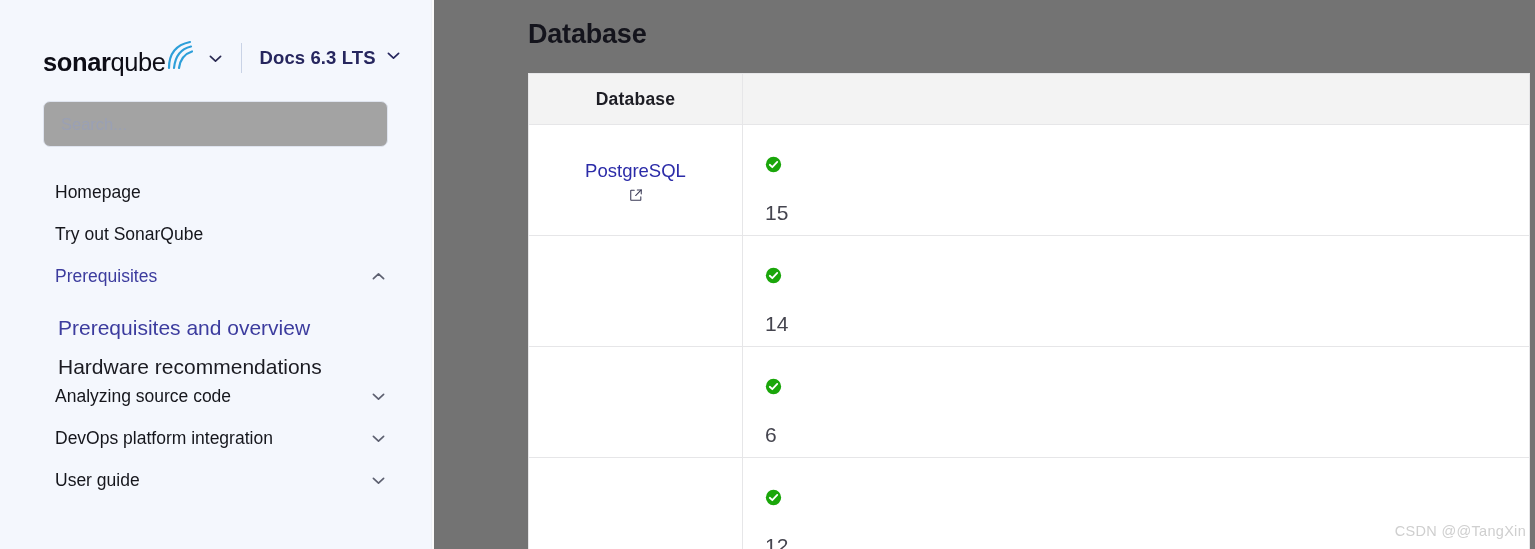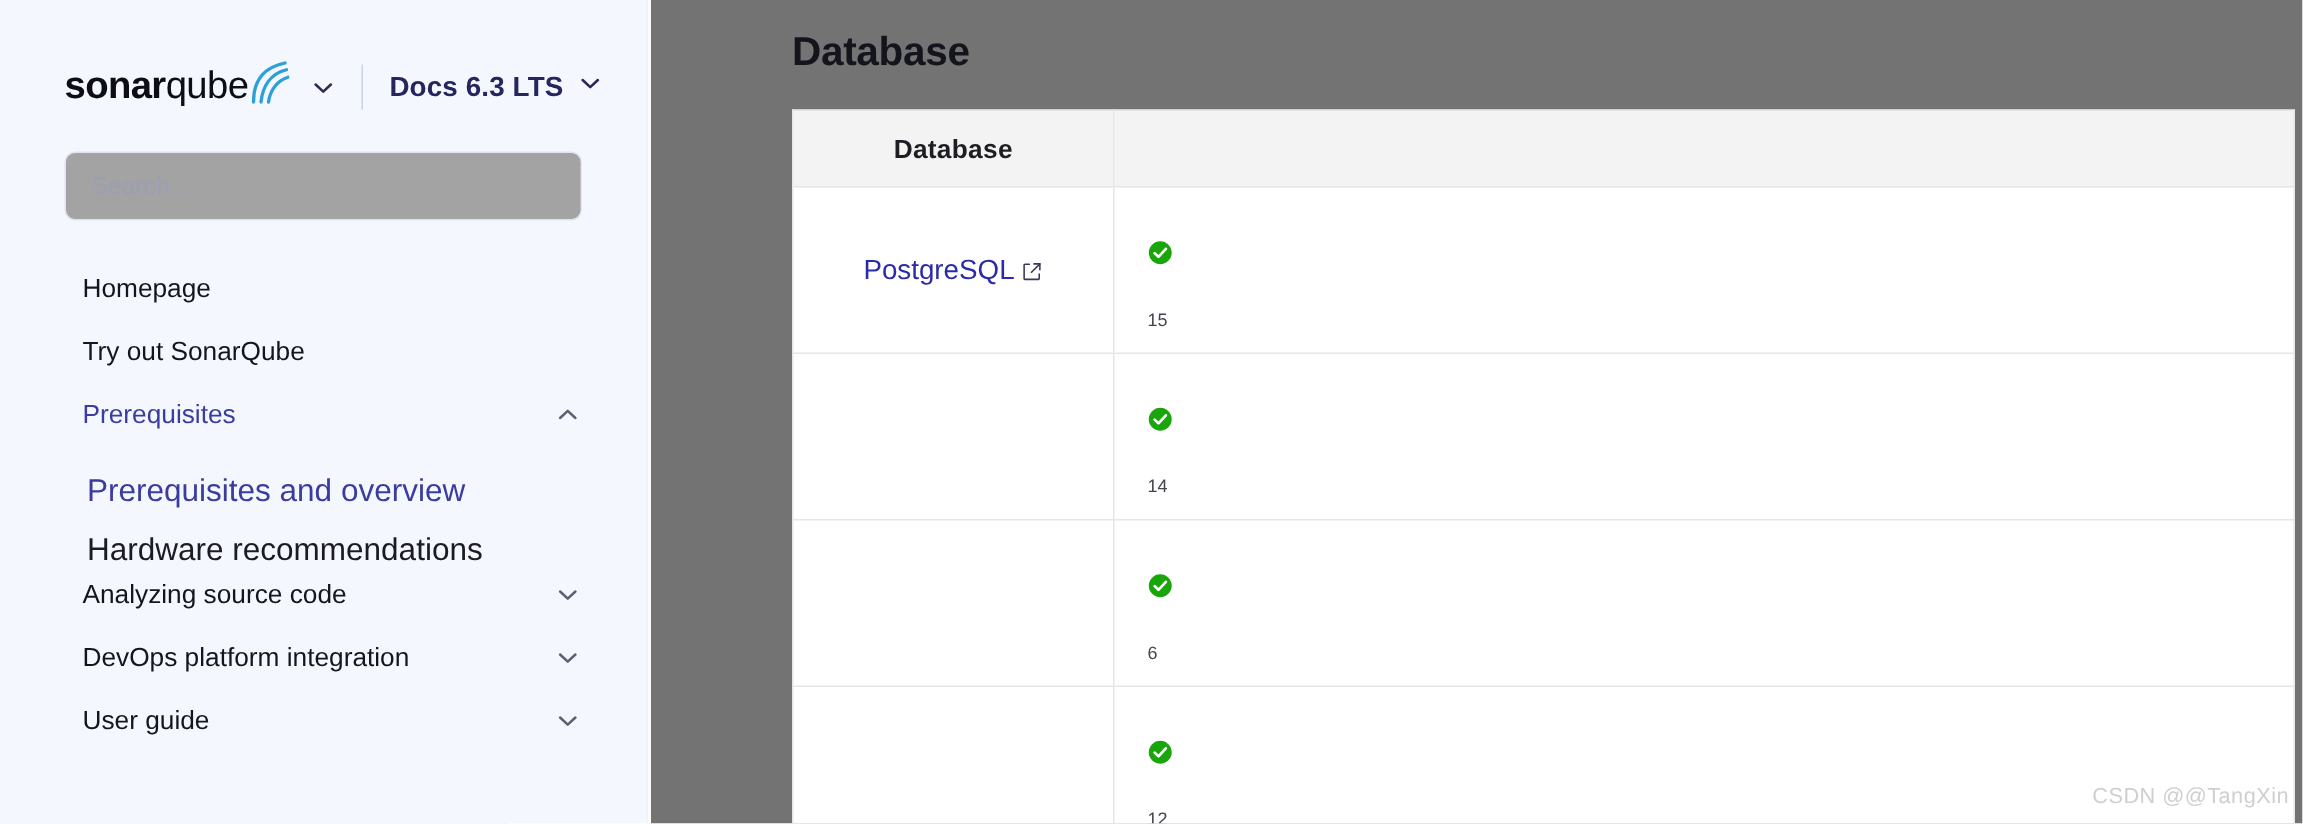--- a/index.html
+++ b/index.html
@@ -36,21 +36,21 @@
 
   .brand-row {
     display: flex;
     align-items: center;
     height: 44px;
     margin-top: 36px;
     padding-left: 43px;
   }
   .logo {
     display: flex;
-    align-items: center;
+    align-items: flex-end;
     height: 34px;
     position: relative;
   }
   .logo-text {
     font-size: 25.5px;
     letter-spacing: -0.4px;
     color: #0d0d16;
     line-height: 1;
     white-space: nowrap;
   }
@@ -208,31 +208,32 @@
     vertical-align: top;
   }
   .db-link {
     color: #2b2ba8;
     font-size: 18.5px;
     text-decoration: none;
     white-space: nowrap;
     display: inline-flex;
     align-items: center;
     gap: 5px;
+    flex-direction: column;
   }
   .ext-icon {
     color: #3a3a56;
     display: inline-flex;
     align-items: center;
     position: relative;
     top: 1px;
   }
   .check-icon { display: block; }
   .ver-num {
-    font-size: 12px;
+    font-size: 21px;
     color: #45454f;
     margin-top: 25px;
     line-height: 1;
   }
 
   .watermark {
     position: absolute;
     right: 9px;
     bottom: 10px;
     font-size: 14.5px;

